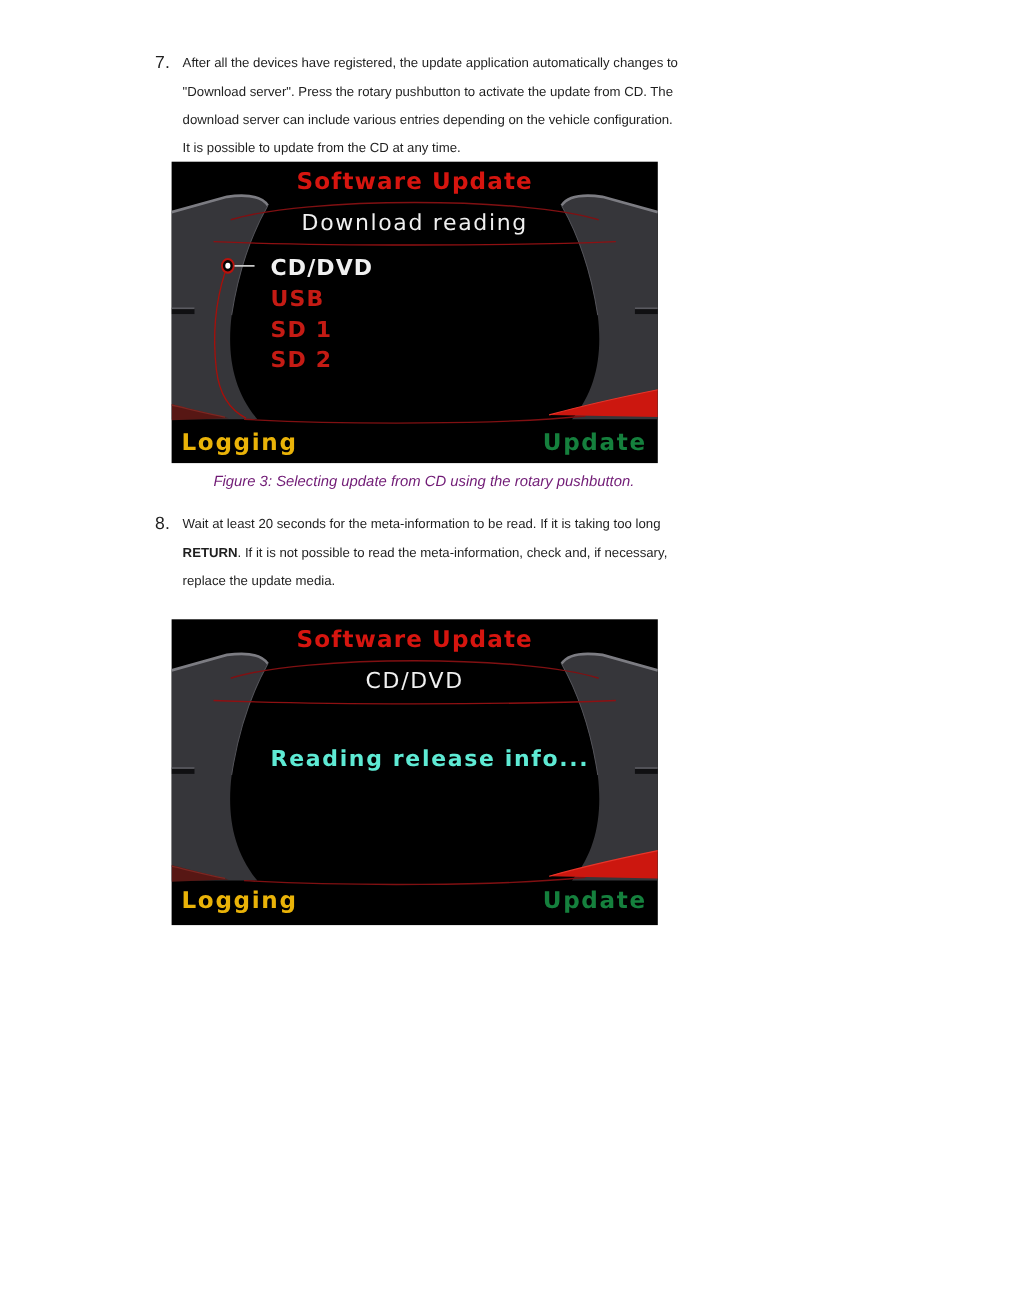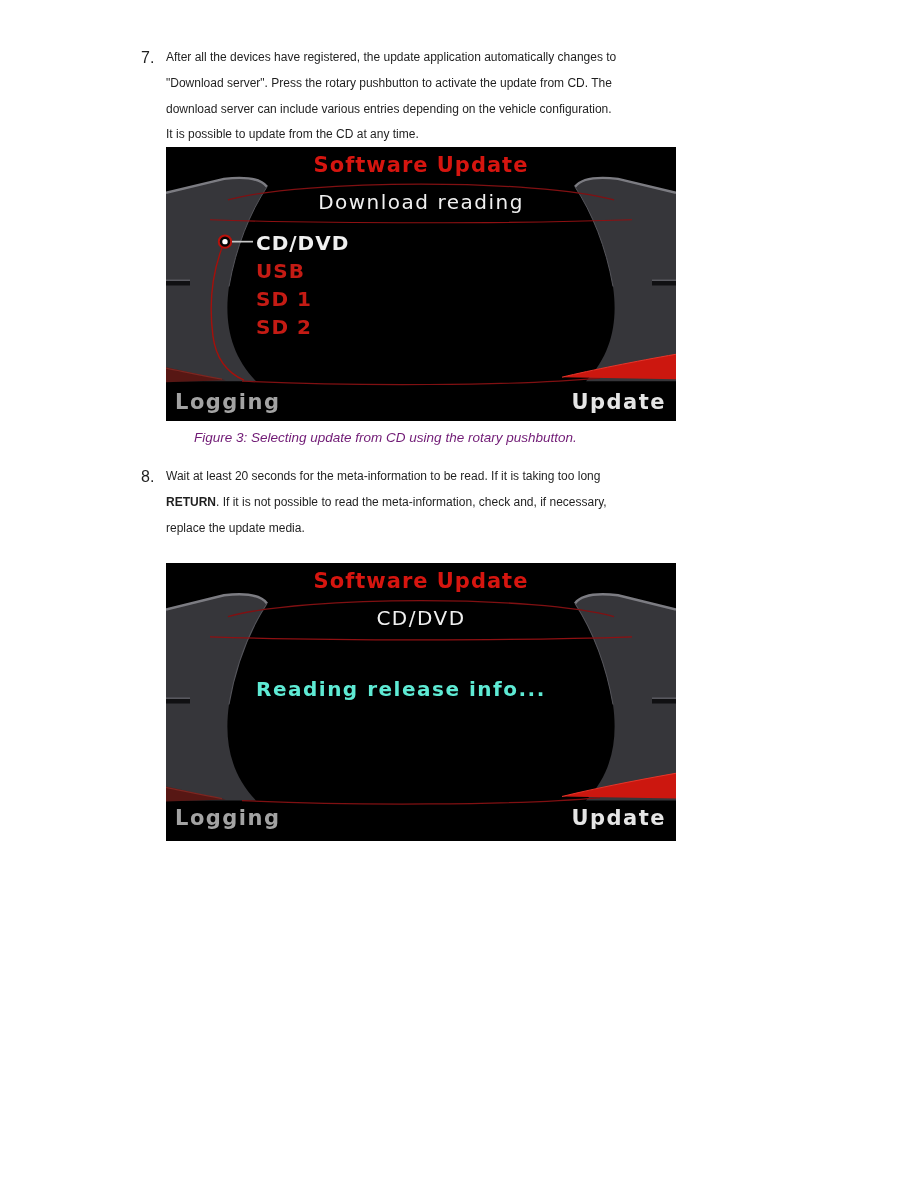--- a/index.html
+++ b/index.html
@@ -2,32 +2,32 @@
 <html><head>
 <meta charset="utf-8">
 <style>
   html,body{margin:0;padding:0;background:#ffffff;}
   .page{position:relative;width:918px;height:1188px;background:#ffffff;overflow:hidden;
         font-family:"Liberation Sans", sans-serif;color:#1f1f1f;}
   .step-num{position:absolute;font-size:16px;line-height:25.8px;color:#1f1f1f;}
   .para{position:absolute;left:166px;}
   .para-line{height:25.8px;line-height:25.8px;font-size:12px;white-space:nowrap;color:#1f1f1f;}
   .bold{font-weight:bold;}
-  .figure{position:absolute;left:166px;width:510px;background:#000;}
+  .figure{position:absolute;left:156px;width:442px;background:#000;}
   .figure svg{position:absolute;left:0;top:0;width:100%;height:100%;}
   .mmi-text{position:absolute;font-family:"DejaVu Sans", sans-serif;white-space:nowrap;}
   .mmi-title{left:0;right:0;top:6px;text-align:center;font-size:21px;font-weight:bold;
              letter-spacing:1px;color:#d6150f;}
   .mmi-header{left:0;right:0;top:43px;text-align:center;font-size:20px;font-weight:normal;
               letter-spacing:1.5px;color:#f0f0f0;}
   .mmi-item{left:90px;font-size:20px;font-weight:bold;letter-spacing:1px;color:#c41b14;}
   .mmi-item.selected{color:#f0f0f0;}
   .mmi-status{left:90px;top:114px;font-size:20px;font-weight:bold;letter-spacing:1.5px;color:#5eead4;}
-  .mmi-foot-left{left:9px;top:243px;font-size:21px;font-weight:bold;letter-spacing:1.5px;color:#a3a3a3;}
-  .mmi-foot-right{right:10px;top:243px;font-size:21px;font-weight:bold;letter-spacing:1.5px;color:#e5e5e5;}
+  .mmi-foot-left{left:9px;top:243px;font-size:21px;font-weight:bold;letter-spacing:1.5px;color:#eab308;}
+  .mmi-foot-right{right:10px;top:243px;font-size:21px;font-weight:bold;letter-spacing:1.5px;color:#15803d;}
   .caption{position:absolute;left:166px;font-size:13.5px;font-style:italic;color:#701a75;white-space:nowrap;margin-left:28px;}
 </style>
 </head>
 <body>
 
 <div class="page">
 
   <span class="step-num" style="left:141px;top:45px">7.</span>
   <div class="para" style="top:45px">
     <div class="para-line">After all the devices have registered, the update application automatically changes to</div>

